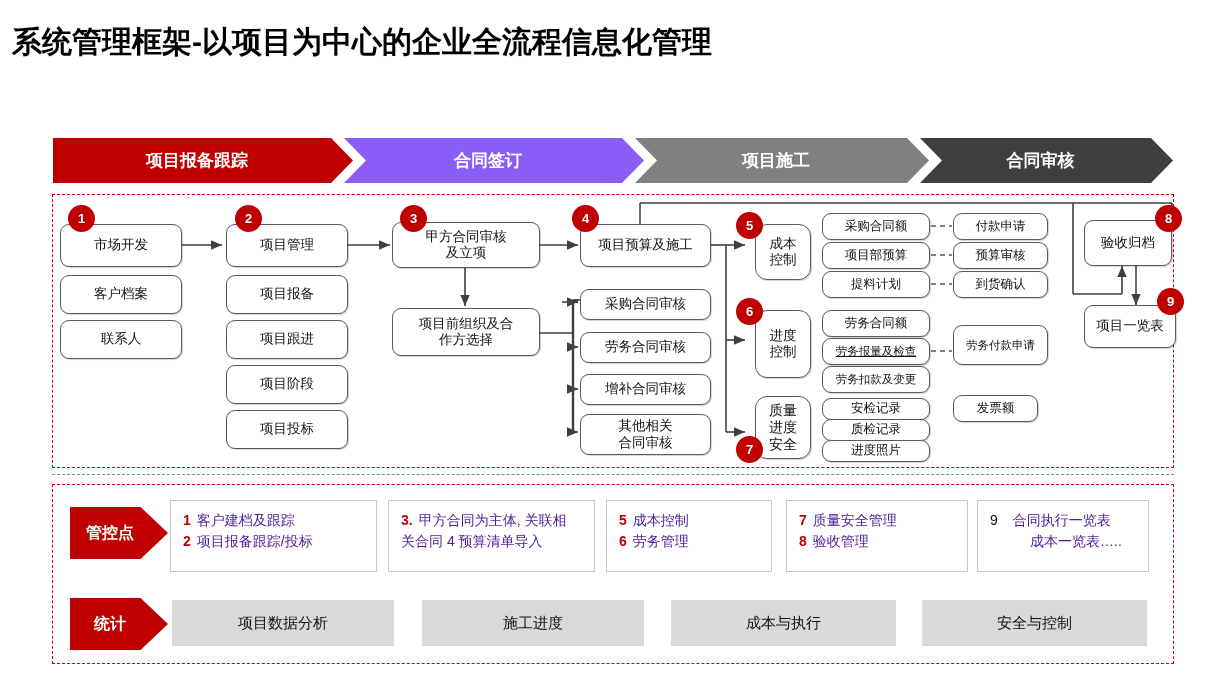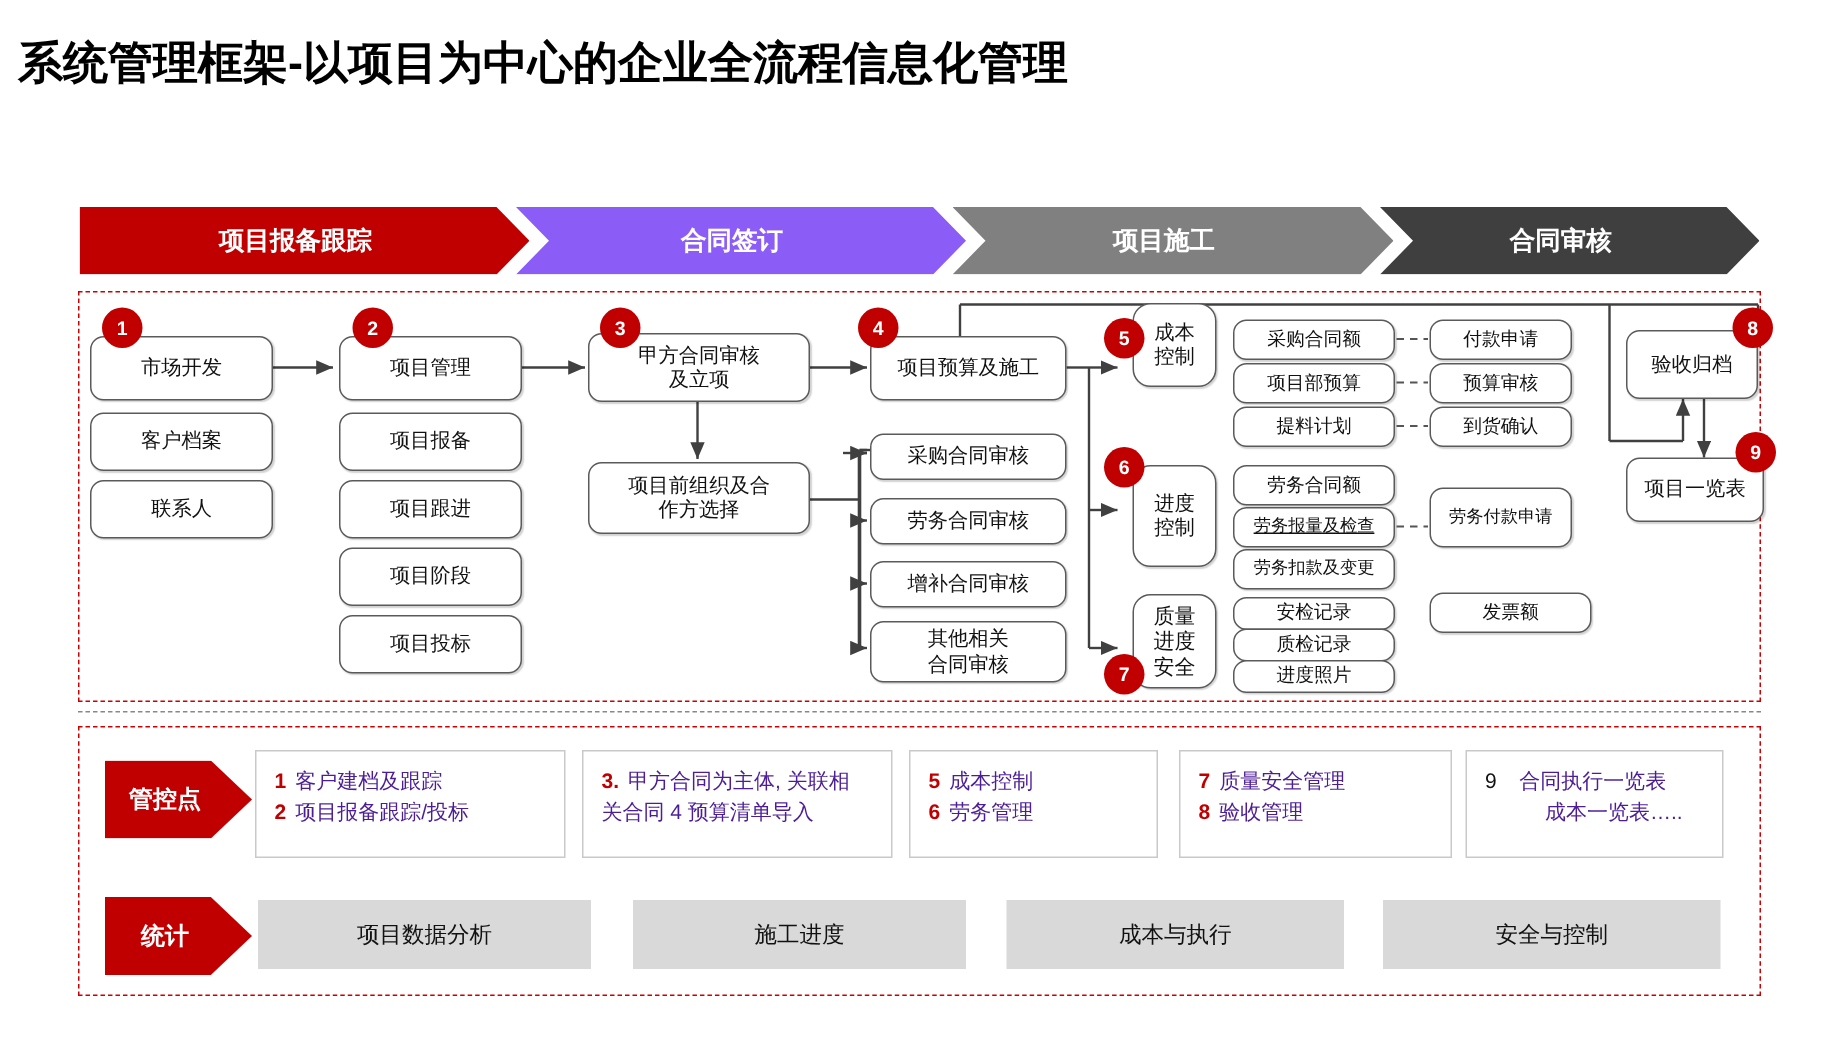--- a/index.html
+++ b/index.html
@@ -225,21 +225,21 @@
 </div>
 <div class="nbox" style="left:580px;top:374px;width:131px;height:31px;">
   <span>增补合同审核</span>
 </div>
 <div class="nbox" style="left:580px;top:414px;width:131px;height:41px;flex-direction:column;">
   <span>其他相关</span>
   <span>合同审核</span>
 </div>
 
 <div class="badge" style="left:736px;top:212px;">5</div>
-<div class="nbox tall" style="left:755px;top:202px;width:56px;height:56px;flex-direction:column;align-items:center;">
+<div class="nbox tall" style="left:755px;top:224px;width:56px;height:56px;flex-direction:column;align-items:center;">
   <span>成本</span>
   <span>控制</span>
 </div>
 <div class="nbox sm" style="left:822px;top:213px;width:108px;height:27px;">
   <span>采购合同额</span>
 </div>
 <div class="nbox sm" style="left:822px;top:242px;width:108px;height:27px;">
   <span>项目部预算</span>
 </div>
 <div class="nbox sm" style="left:822px;top:271px;width:108px;height:27px;">
@@ -281,21 +281,21 @@
 </div>
 <div class="nbox sm" style="left:822px;top:398px;width:108px;height:22px;">
   <span>安检记录</span>
 </div>
 <div class="nbox sm" style="left:822px;top:419px;width:108px;height:22px;">
   <span>质检记录</span>
 </div>
 <div class="nbox sm" style="left:822px;top:440px;width:108px;height:22px;">
   <span>进度照片</span>
 </div>
-<div class="nbox sm" style="left:953px;top:395px;width:108px;height:27px;">
+<div class="nbox sm" style="left:953px;top:395px;width:85px;height:27px;">
   <span>发票额</span>
 </div>
 
 <svg style="position:absolute;left:0;top:0;width:1230px;height:696px;pointer-events:none;">
   <g stroke="#555" stroke-width="1.4" stroke-dasharray="5,4" fill="none">
     <line x1="931" y1="226" x2="952" y2="226"></line>
     <line x1="931" y1="255" x2="952" y2="255"></line>
     <line x1="931" y1="284" x2="952" y2="284"></line>
     <line x1="931" y1="351" x2="952" y2="351"></line>
   </g>

